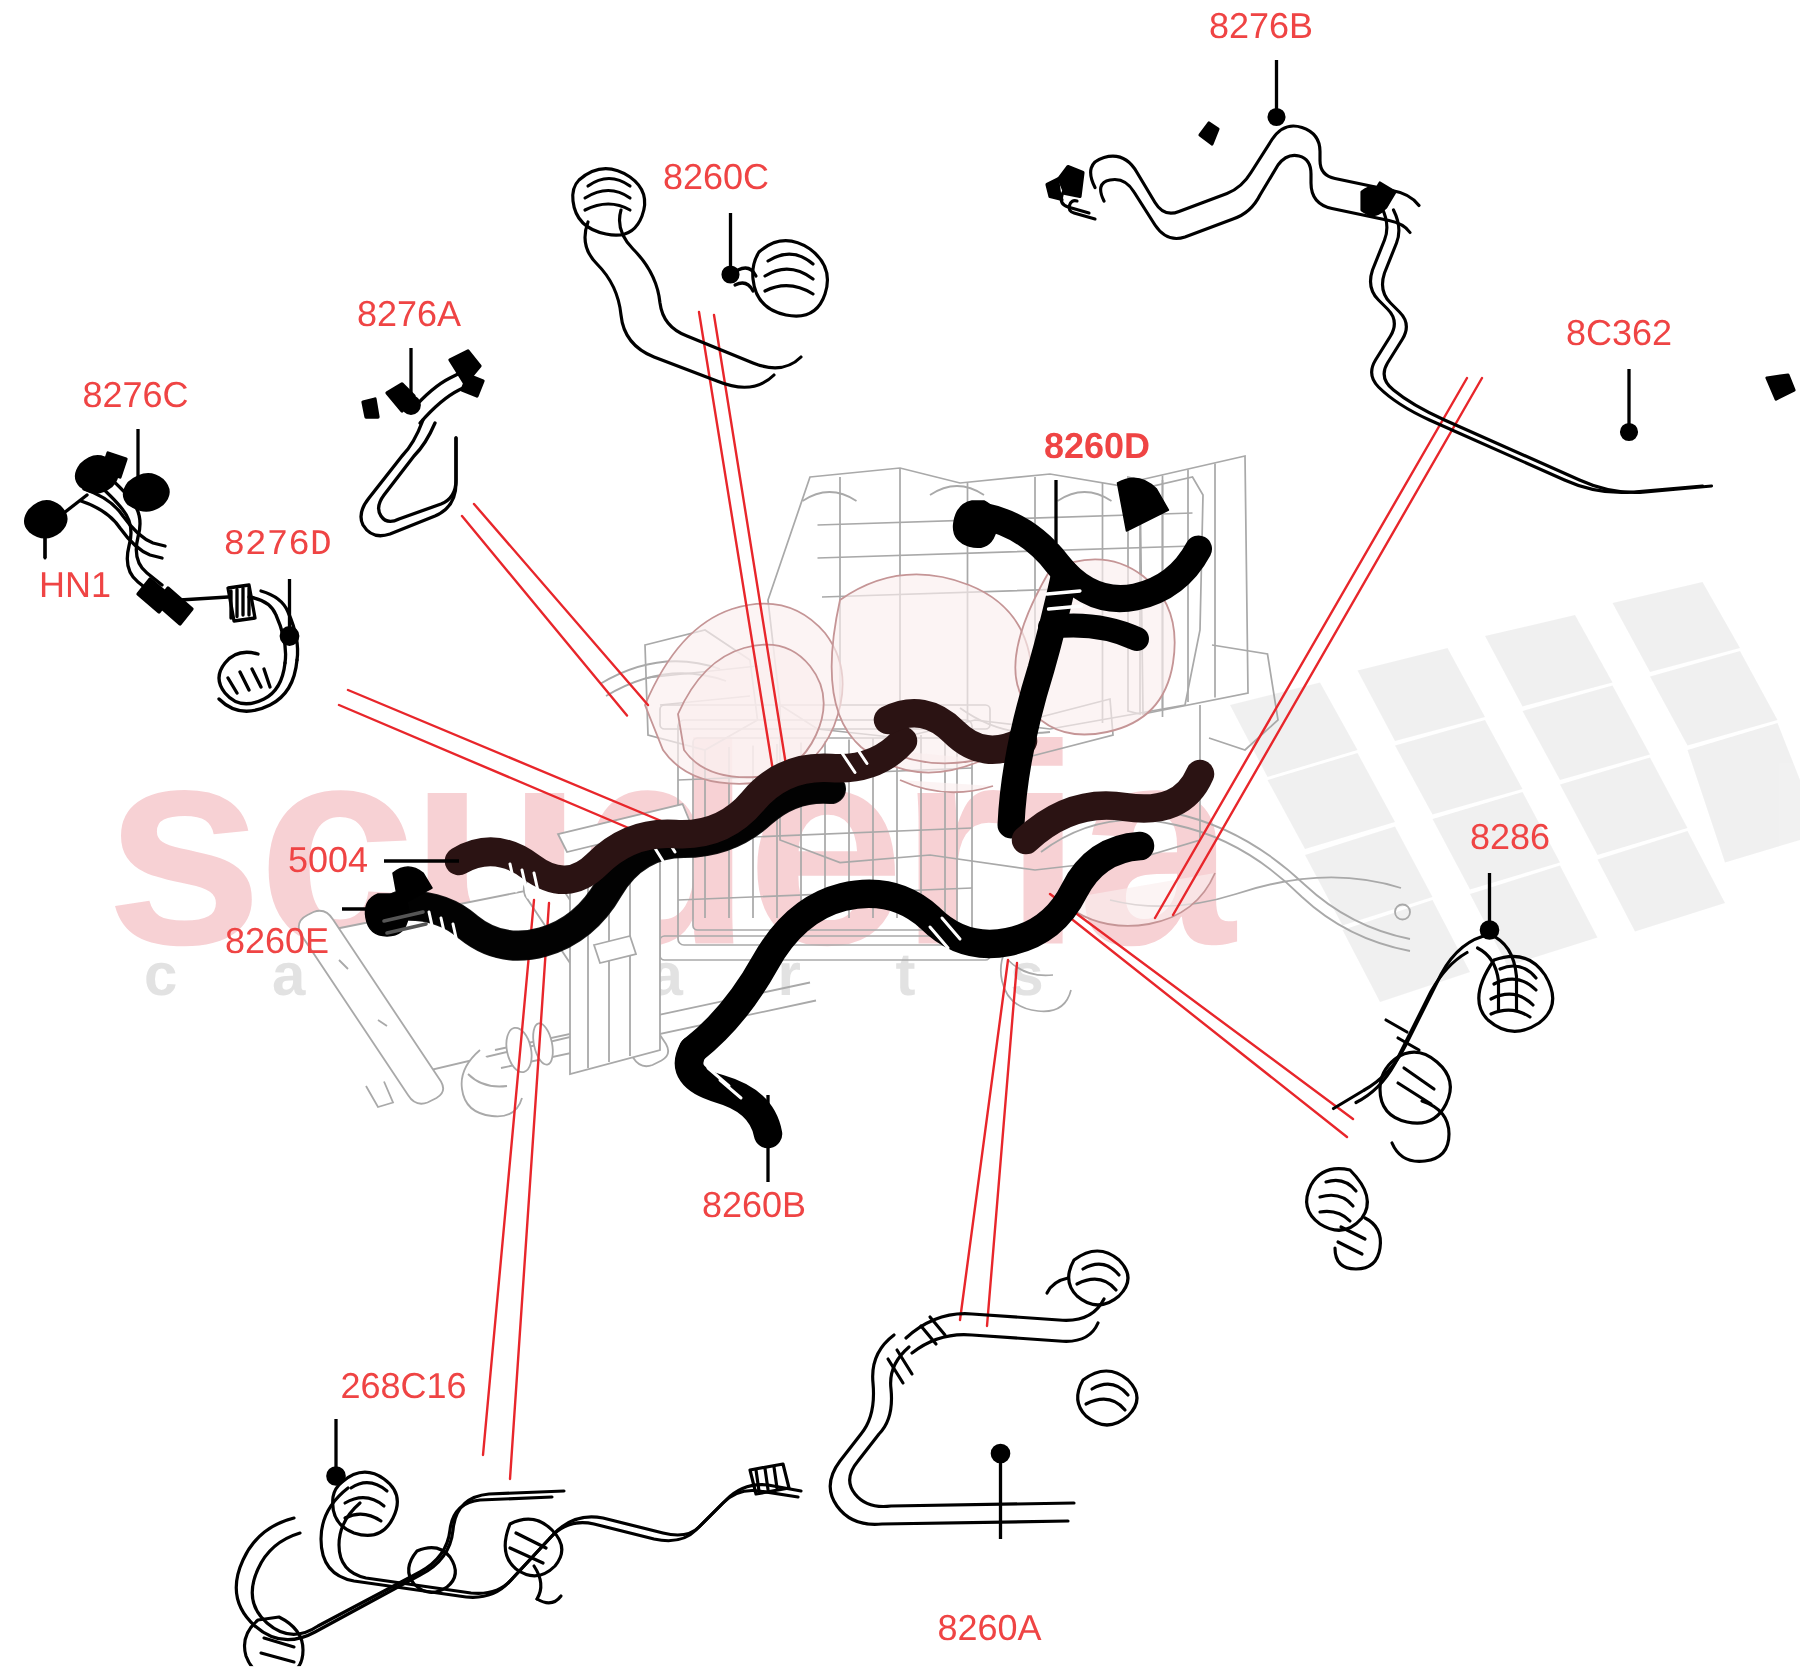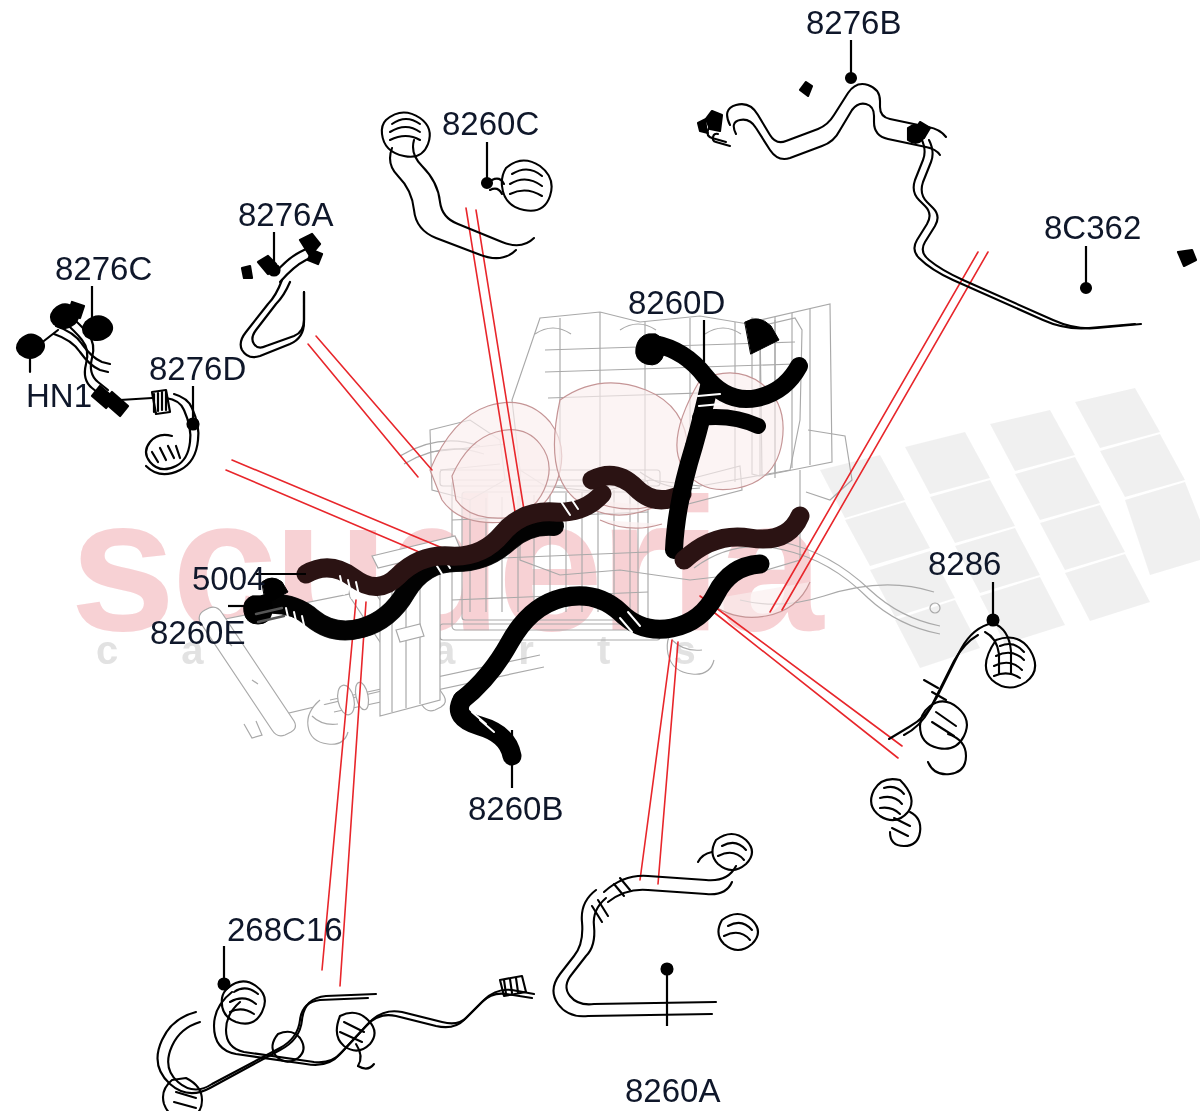--- a/index.html
+++ b/index.html
@@ -1,19 +1,19 @@
 <!DOCTYPE html>
 <html><head>
 <meta charset="utf-8">
 <style>
   html,body{margin:0;padding:0;background:#ffffff;}
   body{font-family:"Liberation Sans",sans-serif;}
   #diagram-root{position:relative;width:1200px;height:1111px;background:#ffffff;overflow:hidden;}
   #art{position:absolute;left:0;top:0;width:1200px;height:1111px;}
-  .label{position:absolute;color:#0f172a;font-family:"Liberation Sans",sans-serif;font-size:33px;font-weight:400;letter-spacing:0px;white-space:nowrap;line-height:1;}
+  .label{position:absolute;color:#ef4444;font-family:"Liberation Sans",sans-serif;font-size:24px;font-weight:400;letter-spacing:0px;white-space:nowrap;line-height:1;}
   .wm-main{position:absolute;font-family:"Liberation Sans",sans-serif;font-size:190px;font-weight:700;color:#f6c9cd;letter-spacing:-4px;opacity:.85;user-select:none;}
   .wm-sub{position:absolute;font-family:"Liberation Sans",sans-serif;font-size:40px;font-weight:700;color:#e2e2e2;letter-spacing:26px;user-select:none;}
 </style>
 </head>
 <body>
 
 <div id="diagram-root">
 
   <div class="wm-main" style="left:70px;top:455px;">scuderia</div>
   <div class="wm-sub" style="left:96px;top:628px;">c a r p a r t s</div>
@@ -380,23 +380,23 @@
       <line x1="224" y1="946" x2="224" y2="984"></line>
       <line x1="667" y1="969" x2="667" y2="1026"></line>
     </g>
   </svg>
 
   <div class="label" style="left:806px;  top:6px;">8276B</div>
   <div class="label" style="left:442px;  top:107px;">8260C</div>
   <div class="label" style="left:238px;  top:198px;">8276A</div>
   <div class="label" style="left:1044px; top:211px;">8C362</div>
   <div class="label" style="left:55px;   top:252px;">8276C</div>
-  <div class="label" style="left:628px;  top:286px;">8260D</div>
-  <div class="label" style="left:149px;  top:352px;">8276D</div>
+  <div class="label" style="left:696px;  top:286px;font-weight:bold;">8260D</div>
+  <div class="label" style="left:149px;  top:352px;font-family:Liberation Mono, monospace;">8276D</div>
   <div class="label" style="left:6px;    top:379px;margin-left:20px;">HN1</div>
-  <div class="label" style="left:928px;  top:547px;">8286</div>
+  <div class="label" style="left:980px;  top:547px;">8286</div>
   <div class="label" style="left:192px;  top:562px;">5004</div>
   <div class="label" style="left:150px;  top:600px;margin-top:16px;">8260E</div>
   <div class="label" style="left:468px;  top:792px;text-align:right;">8260B</div>
   <div class="label" style="left:186px;  top:913px;margin-left:41px;">268C16</div>
   <div class="label" style="left:625px;  top:1030px;margin-top:44px;">8260A</div>
 
 </div>
 
 </body></html>

